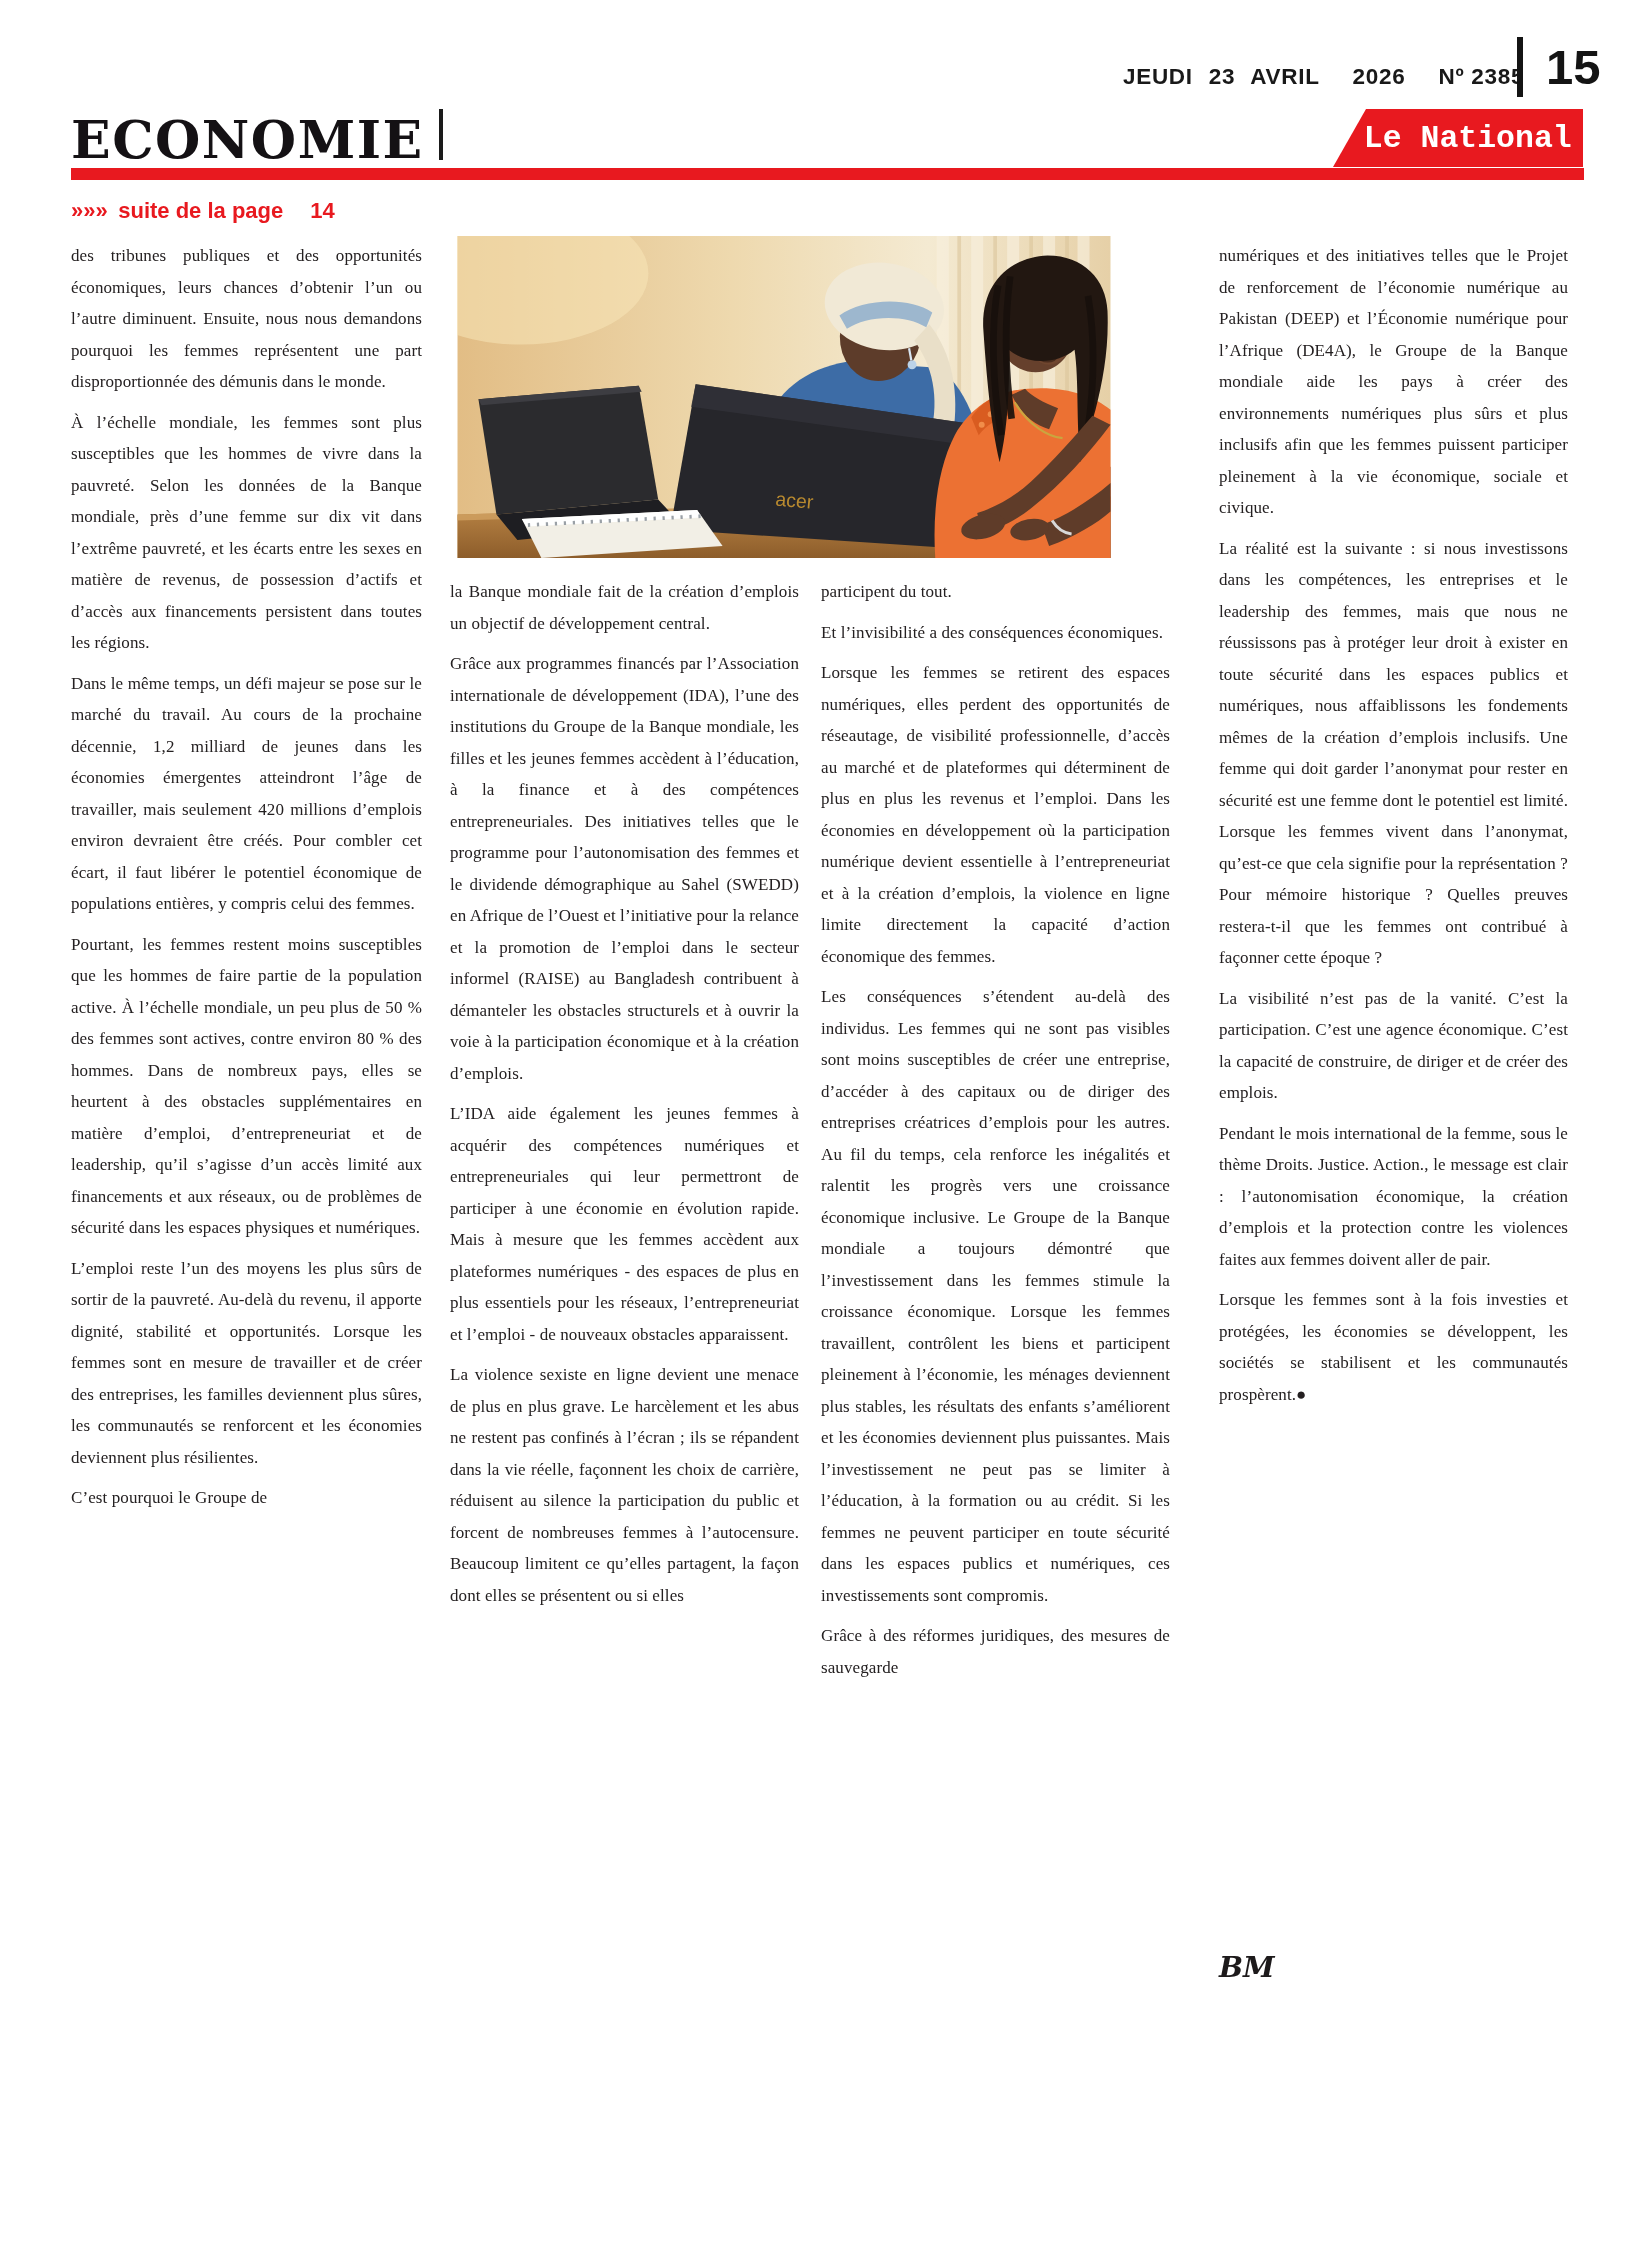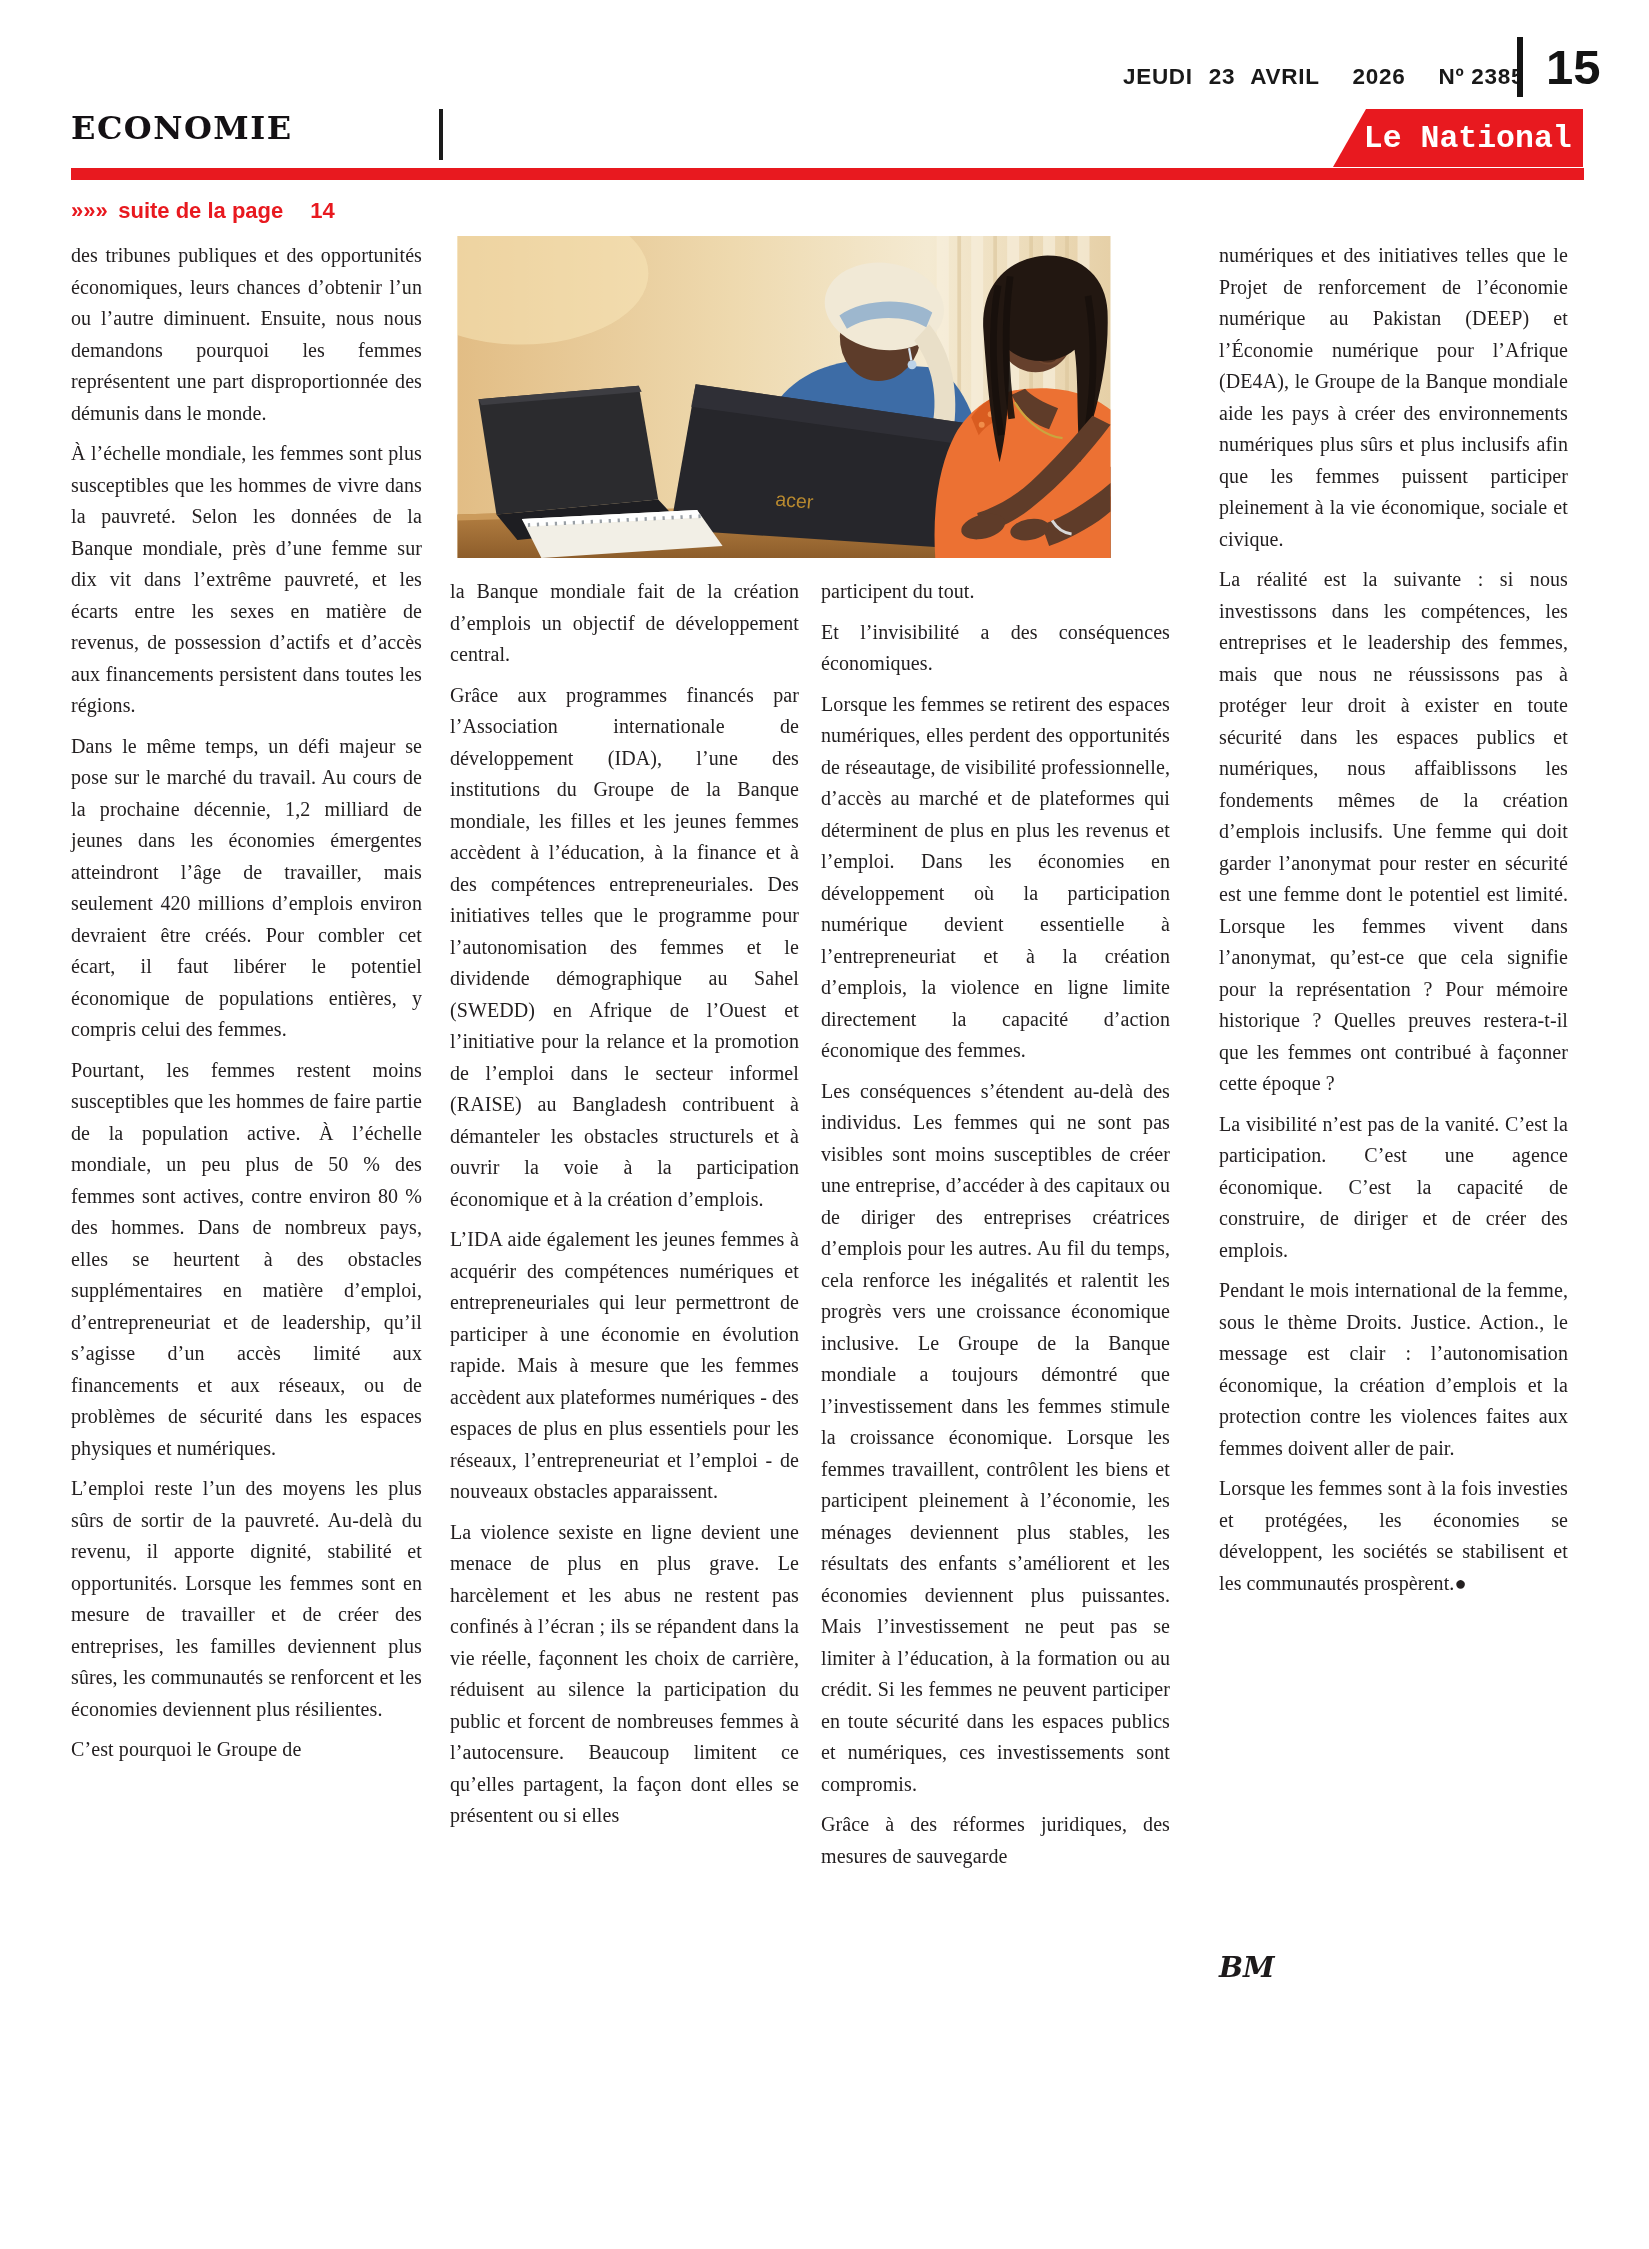--- a/index.html
+++ b/index.html
@@ -1,41 +1,41 @@
 <!DOCTYPE html>
 <html style="font-size:12px"><head>
 <meta charset="utf-8">
 <style>
   html,body{margin:0;padding:0;background:#ffffff;}
   .page{position:relative;width:1650px;height:2250px;background:#ffffff;overflow:hidden;
         font-family:"Liberation Serif",serif;padding-left:28px;}
   
   .section-title{position:absolute;left:71px;top:109px;font-family:"DejaVu Serif",serif;
-        font-weight:bold;font-size:32px;letter-spacing:1.5px;color:#141114;}
+        font-weight:bold;font-size:52px;letter-spacing:1.5px;color:#141114;}
   .section-bar{position:absolute;left:439px;top:109px;width:3.7px;height:51px;background:#1a1a1a;}
   .red-rule{position:absolute;left:71px;top:168px;width:1513px;height:12px;background:#e8191f;}
   .masthead{position:absolute;left:1333px;top:109px;width:250px;height:58px;background:#e8191f;
         clip-path:polygon(33px 0,100% 0,100% 100%,0 100%);
         display:flex;align-items:center;justify-content:center;padding-left:19.5px;box-sizing:border-box;}
   .masthead span{color:#ffffff;font-family:Liberation Mono, monospace;font-weight:bold;font-size:31.5px;}
   .date-row{position:absolute;left:1123px;top:64px;display:flex;gap:33px;
         font-family:"Liberation Sans",sans-serif;font-weight:bold;font-size:22.5px;color:#191919;
         letter-spacing:0.7px;white-space:nowrap;}
   .date-row .day{word-spacing:9px;}
   .pagenum{position:absolute;left:1517px;top:37px;display:flex;gap:23px;align-items:flex-start;}
   .pagenum .bar{width:6px;height:60px;background:#141414;}
   .pagenum .num{font-family:"Liberation Sans",sans-serif;font-weight:bold;font-size:49px;
         line-height:60px;color:#141414;}
   .continuation{position:absolute;left:71px;top:198px;display:flex;align-items:baseline;gap:10.5px;
         font-family:"Liberation Sans",sans-serif;font-weight:bold;font-size:22px;color:#e8191f;}
   .continuation .pg{margin-left:16.5px;}
   
   .photo{position:absolute;left:457px;top:236px;width:654px;height:322px;}
   
-  .col{position:absolute;width:351px;text-align:justify;font-size:20px;line-height:31.5px;
+  .col{position:absolute;width:351px;text-align:justify;font-size:17px;line-height:31.5px;
         color:#242021;letter-spacing:0.1px;}
   .col p{margin:0 0 9px 0;}
   .c1{left:71px;top:240px;}
   .c2{left:450px;top:576px;width:349px;}
   .c3{left:821px;top:576px;width:349px;}
   .c4{left:1219px;top:240px;width:349px;}
   .signature{position:absolute;left:1219px;top:1950px;font-family:"DejaVu Serif",serif;
         font-weight:bold;font-size:28.5px;color:#1d1a1b;font-style:italic;}
 </style>
 </head>

